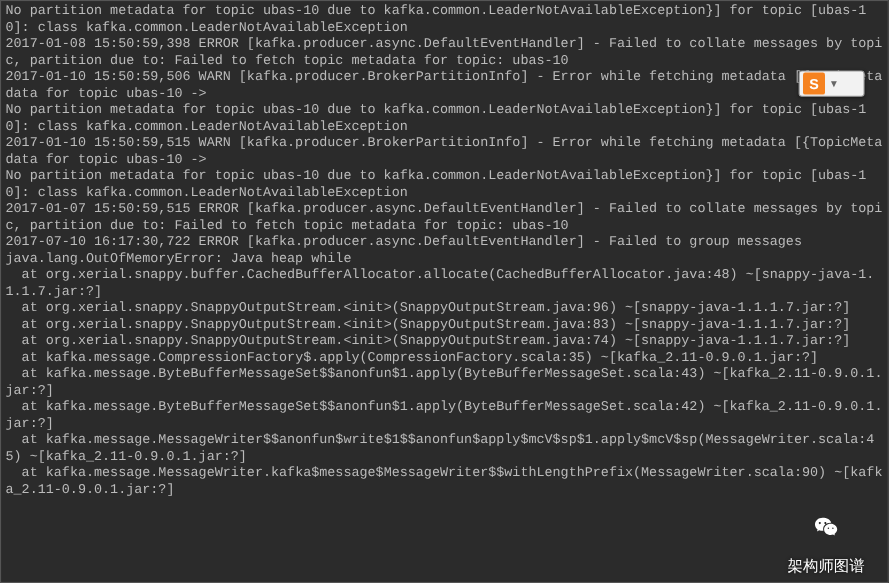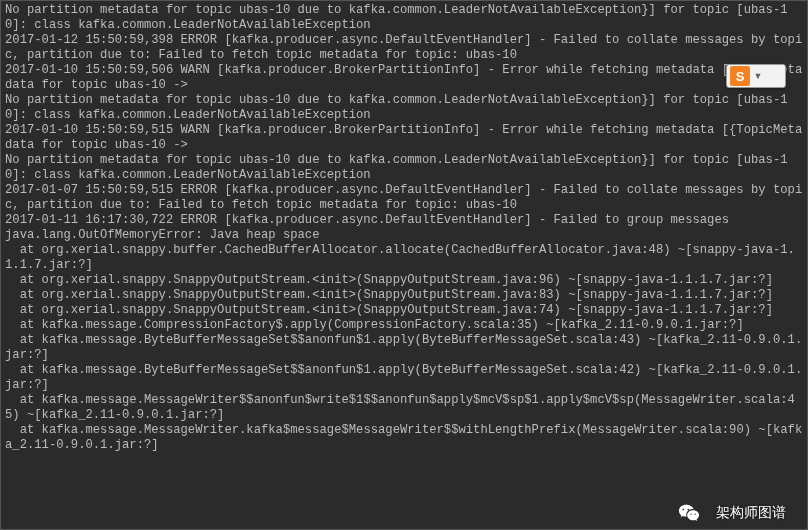--- a/index.html
+++ b/index.html
@@ -61,39 +61,40 @@
     position: absolute;
     bottom: 6px;
     right: 22px;
     color: #fff;
     font-family: sans-serif;
     font-size: 14px;
     display: flex;
     align-items: center;
     gap: 16px;
     text-shadow: 0 0 3px rgba(0,0,0,.8);
+    flex-direction: column;
   }
   .wechat-icon {
     width: 22px;
     height: 22px;
     fill: #fff;
   }
 </style>
 </head>
 <body>
 
 <div class="terminal"><span>No partition metadata for topic ubas-10 due to kafka.common.LeaderNotAvailableException}] for topic [ubas-10]: class kafka.common.LeaderNotAvailableException</span>
-<span>2017-01-12 15:50:59,398 ERROR [kafka.producer.async.DefaultEventHandler] - Failed to collate messages by topic, partition due to: Failed to fetch topic metadata for topic: ubas-10</span>
+<span>2017-01-08 15:50:59,398 ERROR [kafka.producer.async.DefaultEventHandler] - Failed to collate messages by topic, partition due to: Failed to fetch topic metadata for topic: ubas-10</span>
 <span>2017-01-10 15:50:59,506 WARN [kafka.producer.BrokerPartitionInfo] - Error while fetching metadata [{TopicMetadata for topic ubas-10 -&gt;</span>
 <span>No partition metadata for topic ubas-10 due to kafka.common.LeaderNotAvailableException}] for topic [ubas-10]: class kafka.common.LeaderNotAvailableException</span>
 <span>2017-01-10 15:50:59,515 WARN [kafka.producer.BrokerPartitionInfo] - Error while fetching metadata [{TopicMetadata for topic ubas-10 -&gt;</span>
 <span>No partition metadata for topic ubas-10 due to kafka.common.LeaderNotAvailableException}] for topic [ubas-10]: class kafka.common.LeaderNotAvailableException</span>
 <span>2017-01-07 15:50:59,515 ERROR [kafka.producer.async.DefaultEventHandler] - Failed to collate messages by topic, partition due to: Failed to fetch topic metadata for topic: ubas-10</span>
-<span>2017-01-11 16:17:30,722 ERROR [kafka.producer.async.DefaultEventHandler] - Failed to group messages</span>
-<span>java.lang.OutOfMemoryError: Java heap space</span>
+<span>2017-07-10 16:17:30,722 ERROR [kafka.producer.async.DefaultEventHandler] - Failed to group messages</span>
+<span>java.lang.OutOfMemoryError: Java heap while</span>
 <span>  at org.xerial.snappy.buffer.CachedBufferAllocator.allocate(CachedBufferAllocator.java:48) ~[snappy-java-1.1.1.7.jar:?]</span>
 <span>  at org.xerial.snappy.SnappyOutputStream.&lt;init&gt;(SnappyOutputStream.java:96) ~[snappy-java-1.1.1.7.jar:?]</span>
 <span>  at org.xerial.snappy.SnappyOutputStream.&lt;init&gt;(SnappyOutputStream.java:83) ~[snappy-java-1.1.1.7.jar:?]</span>
 <span>  at org.xerial.snappy.SnappyOutputStream.&lt;init&gt;(SnappyOutputStream.java:74) ~[snappy-java-1.1.1.7.jar:?]</span>
 <span>  at kafka.message.CompressionFactory$.apply(CompressionFactory.scala:35) ~[kafka_2.11-0.9.0.1.jar:?]</span>
 <span>  at kafka.message.ByteBufferMessageSet$$anonfun$1.apply(ByteBufferMessageSet.scala:43) ~[kafka_2.11-0.9.0.1.jar:?]</span>
 <span>  at kafka.message.ByteBufferMessageSet$$anonfun$1.apply(ByteBufferMessageSet.scala:42) ~[kafka_2.11-0.9.0.1.jar:?]</span>
 <span>  at kafka.message.MessageWriter$$anonfun$write$1$$anonfun$apply$mcV$sp$1.apply$mcV$sp(MessageWriter.scala:45) ~[kafka_2.11-0.9.0.1.jar:?]</span>
 <span>  at kafka.message.MessageWriter.kafka$message$MessageWriter$$withLengthPrefix(MessageWriter.scala:90) ~[kafka_2.11-0.9.0.1.jar:?]</span></div>
 

